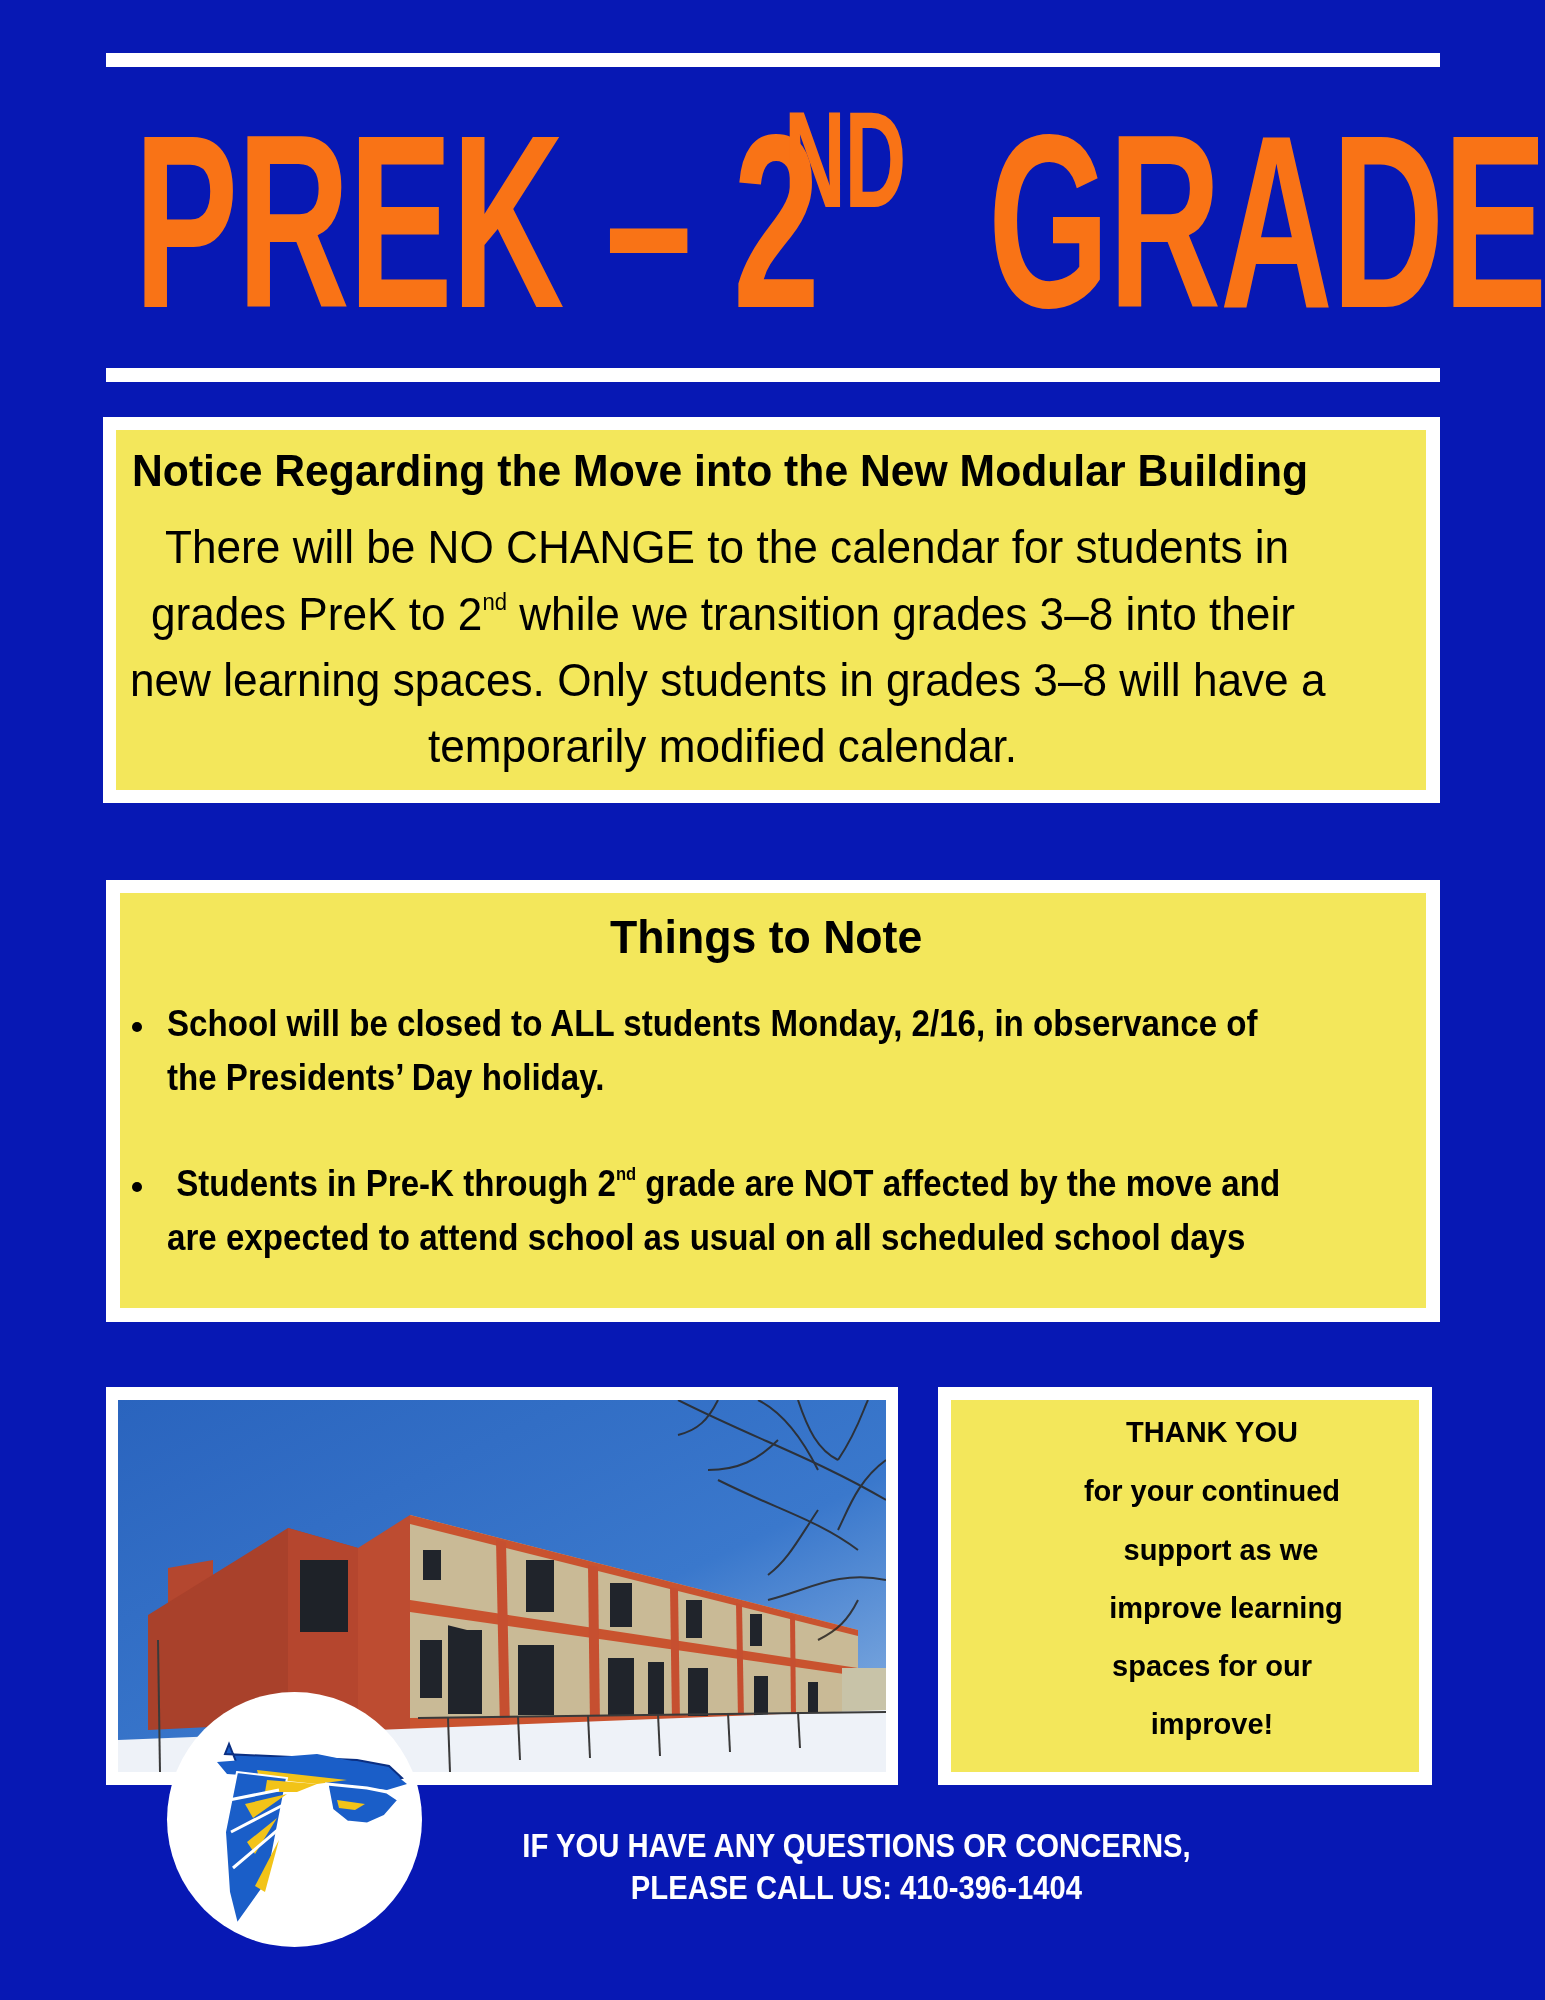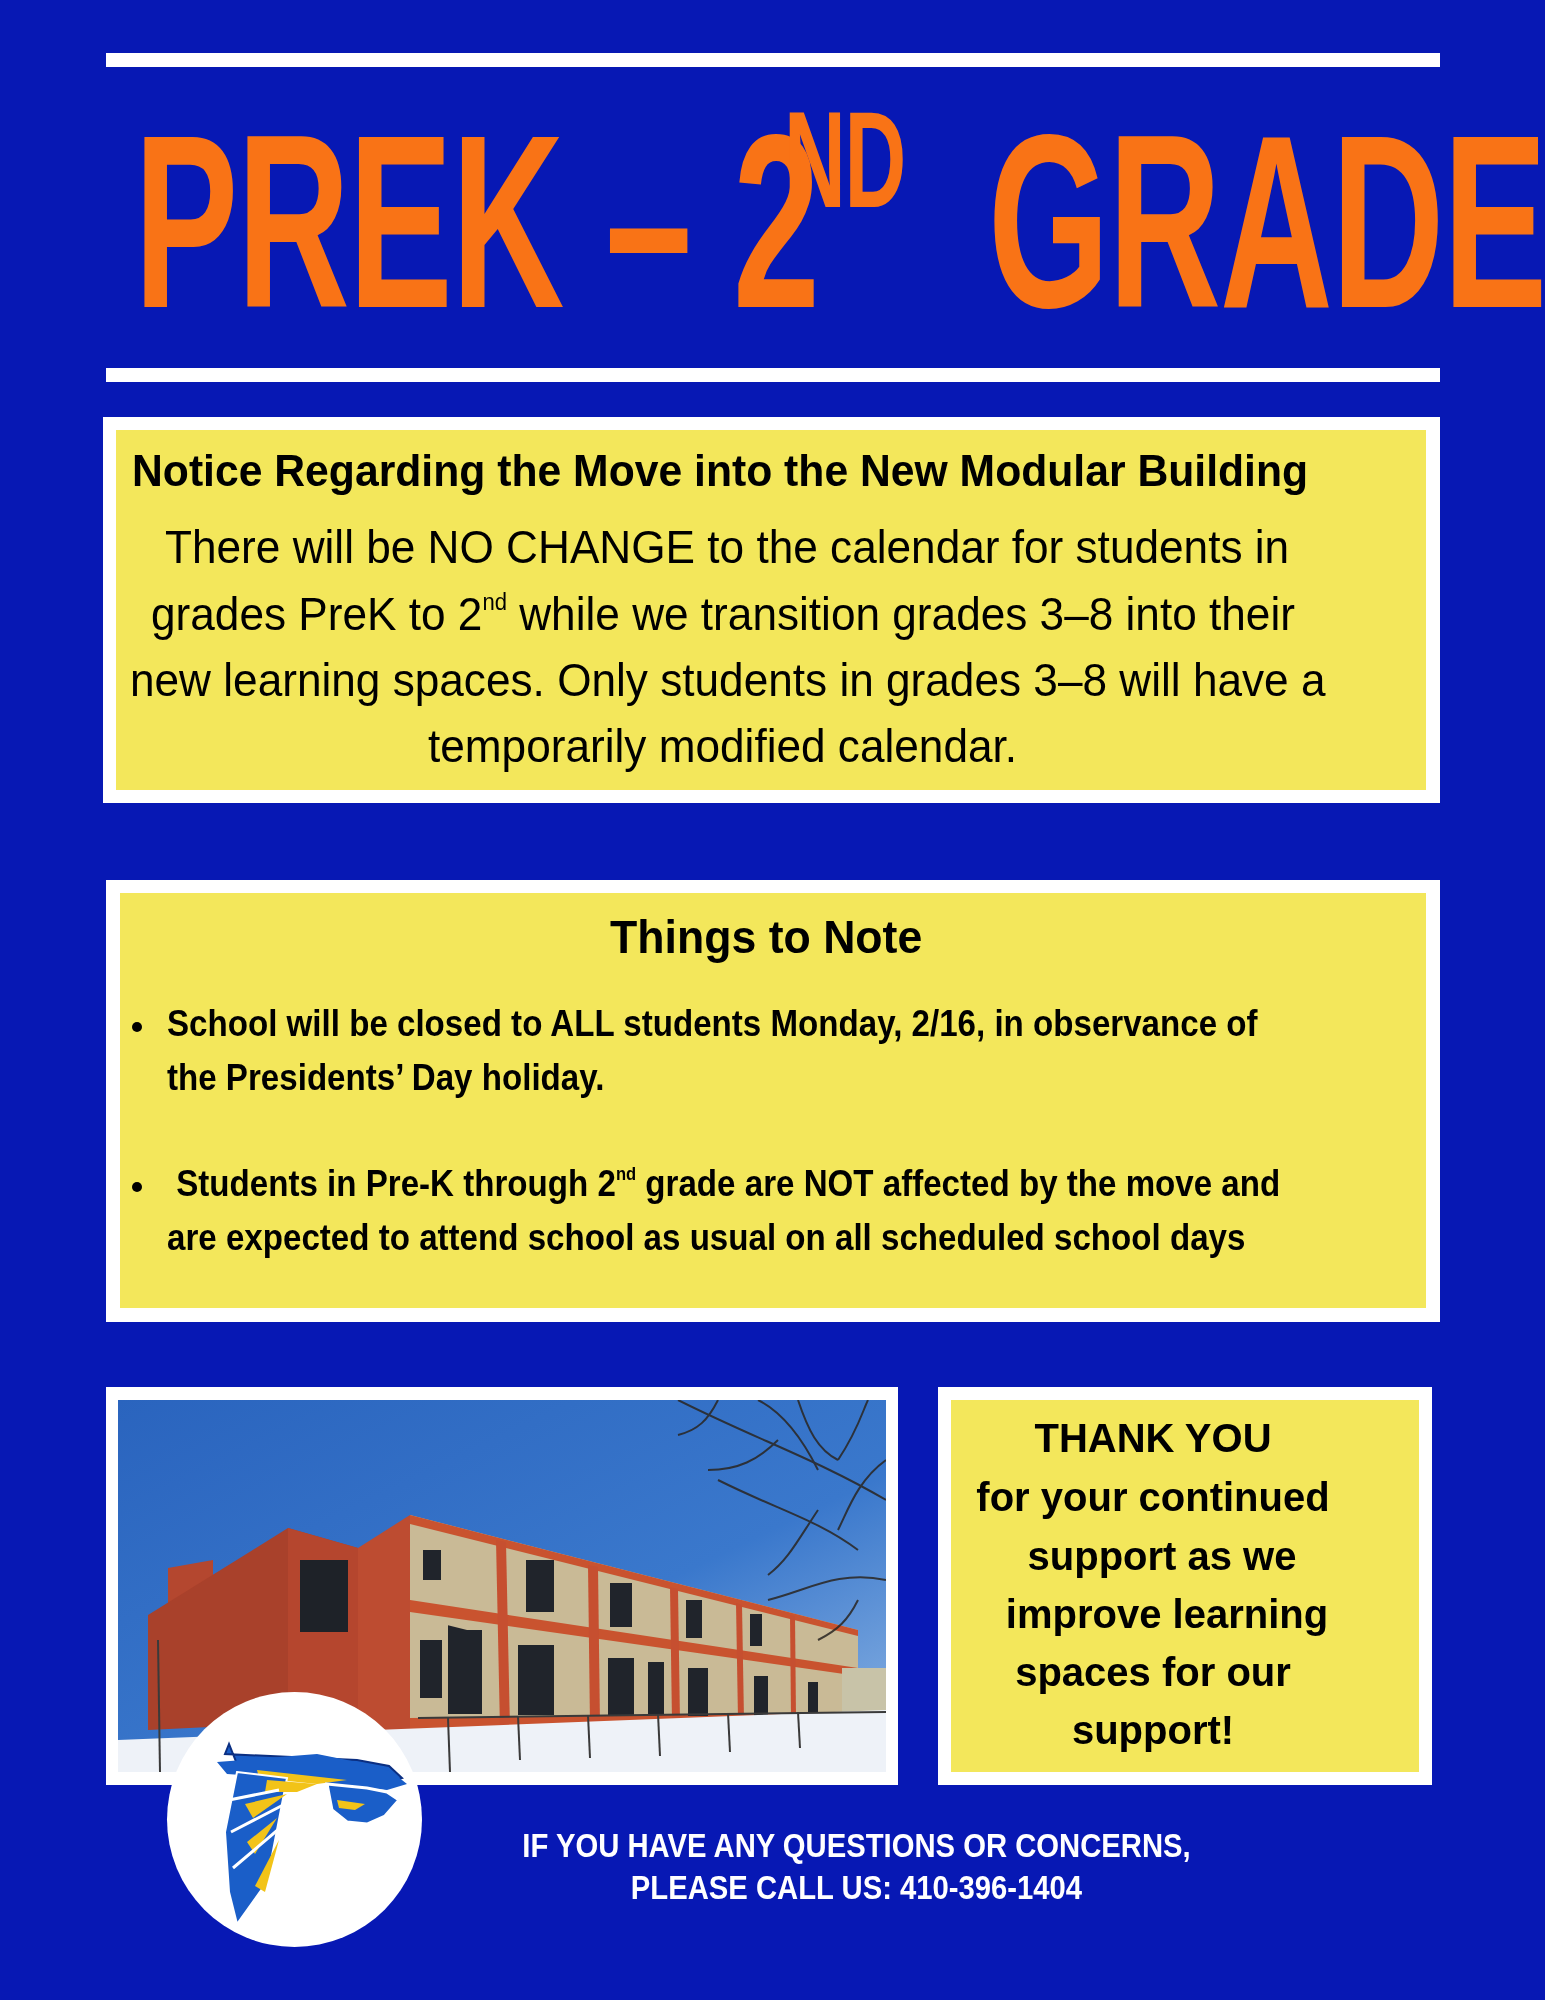--- a/index.html
+++ b/index.html
@@ -8,21 +8,21 @@
   .rule { position:absolute; left:106px; width:1334px; height:14px; background:#ffffff; }
   .title { position:absolute; left:106px; top:92px; width:1334px; height:240px; color:#f97316; }
   .title .t { position:absolute; top:0; font-family:"Liberation Sans", sans-serif; font-weight:700; font-size:252px; line-height:252px; transform-origin:0 0; white-space:nowrap; letter-spacing:-2px; }
   .box { position:absolute; background:#ffffff; }
   .yellow { position:absolute; background:#f3e75b; }
   .line { position:absolute; white-space:nowrap; color:#000; transform-origin:0 0; }
   .heading { font-weight:700; }
   sup.ord { font-size:0.5em; vertical-align:0; position:relative; top:-0.85em; }
   .bullet-dot { position:absolute; width:10px; height:10px; border-radius:50%; background:#000; }
   .footer-line { position:absolute; left:0; width:1545px; text-align:center; color:#fff; font-weight:700; font-size:34px; white-space:nowrap; }
-  .ty-line { position:absolute; left:919px; width:468px; text-align:center; font-weight:700; font-size:40px; color:#000; white-space:nowrap; }
+  .ty-line { position:absolute; left:978px; width:468px; text-align:center; font-weight:700; font-size:29px; color:#000; white-space:nowrap; }
 </style>
 </head>
 <body>
 
 <div class="rule" style="top:53px;"></div>
 <div class="rule" style="top:368px;"></div>
 
 <div class="title">
   <span class="t" style="left:28px; top:6px; transform:scale(0.62,0.98);">PREK – 2</span>
   <span class="t" style="left:678px; top:-2px; font-size:138px; line-height:138px; transform:scale(0.62,1.0);">ND</span>
@@ -147,21 +147,21 @@
   </svg>
 </div>
 
 <div class="box" style="left:938px; top:1387px; width:494px; height:398px;"></div>
 <div class="yellow" style="left:951px; top:1400px; width:468px; height:372px;"></div>
 <div class="ty-line" style="top:1416px;">THANK YOU</div>
 <div class="ty-line" style="top:1475px;">for your continued</div>
 <div class="ty-line" style="top:1534px;padding-left:9px;">support as we</div>
 <div class="ty-line" style="top:1592px;padding-left:14px;">improve learning</div>
 <div class="ty-line" style="top:1650px;">spaces for our</div>
-<div class="ty-line" style="top:1708px;">support!</div>
+<div class="ty-line" style="top:1708px;">improve!</div>
 
 <div class="abs" style="left:167px; top:1692px; width:255px; height:255px; border-radius:50%; background:#ffffff;">
   <svg width="255" height="255" viewBox="0 0 255 255" xmlns="http://www.w3.org/2000/svg">
 
     <polygon points="62,52 58,62 190,68 222,74 235,86 215,92 180,90 140,78 70,72" fill="#1a5ec8" stroke="#0b2f82" stroke-width="2"></polygon>
     <polygon points="50,70 150,62 200,72 225,80 240,92 220,98 200,96 168,92 150,90 120,86 60,82" fill="#1a5ec8"></polygon>
     <polygon points="90,78 180,88 150,92 92,86" fill="#f2c318"></polygon>
 
     <polygon points="160,92 200,96 220,100 232,108 218,124 200,132 180,130 165,118" fill="#1a5ec8" stroke="#ffffff" stroke-width="3"></polygon>
     <polygon points="170,108 198,112 188,118 172,116" fill="#f2c318"></polygon>

